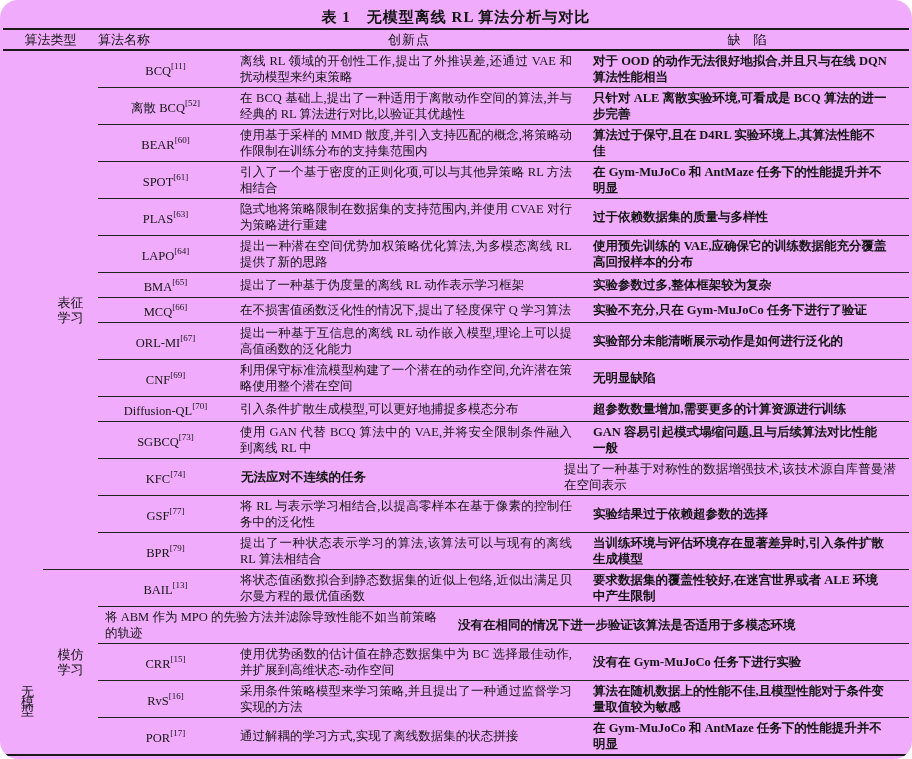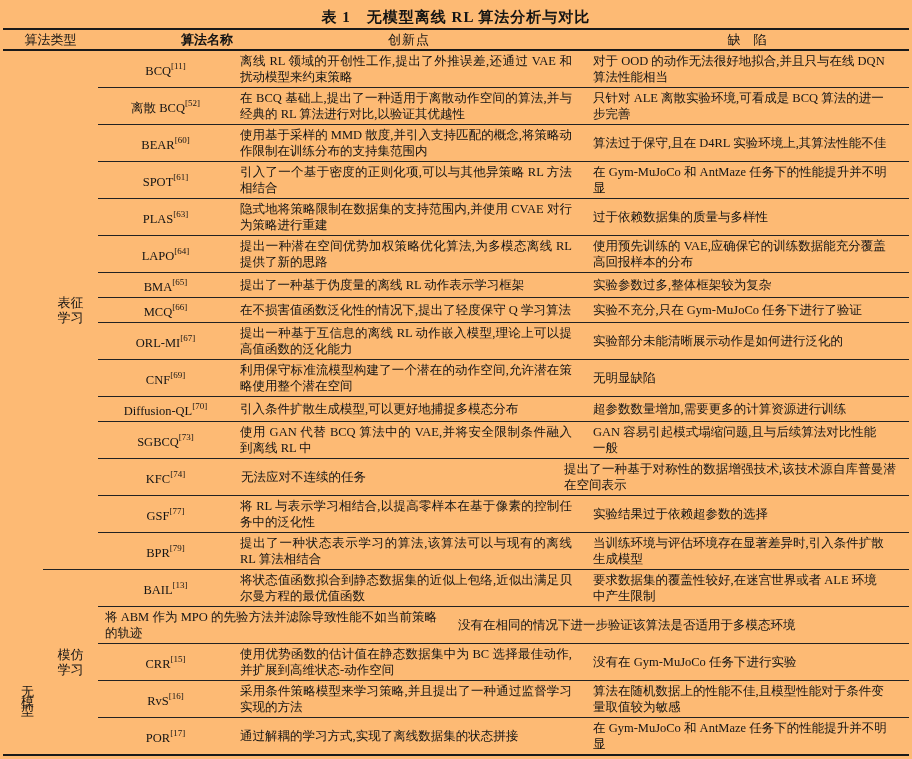--- a/index.html
+++ b/index.html
@@ -1,32 +1,33 @@
 <!DOCTYPE html>
 <html><head>
 <meta charset="utf-8">
 <style>
   html,body{margin:0;padding:0;background:#ffffff;}
   .page{
     width:912px;height:759px;position:relative;overflow:hidden;
-    background:#fdba74;color:#141414;
+    background:#f0abfc;color:#141414;
     font-family:"Liberation Serif","DejaVu Serif",serif;
+    border-radius:18px;
   }
   .title{
     text-align:center;font-weight:bold;font-size:15px;
     padding-top:8px;height:20px;letter-spacing:1px;
   }
   .tbl{margin:0 3px;}
   .hdr{
     display:flex;align-items:center;height:19px;
     border-top:2px solid #1a1a1a;border-bottom:2px solid #1a1a1a;
     font-size:13px;
   }
   .h-type{width:95px;text-align:center;}
-  .h-name{width:135px;text-align:right;font-weight:bold;}
+  .h-name{width:135px;text-align:left;}
   .h-innov{width:352px;text-align:center;letter-spacing:1px;}
   .h-defect{flex:1;text-align:center;}
   .tbody{position:relative;border-bottom:2px solid #1a1a1a;}
   .lvl1{
     position:absolute;left:15px;bottom:52px;
     writing-mode:vertical-lr;text-orientation:upright;
     font-size:13px;letter-spacing:9px;
   }
   .group{display:flex;margin-left:40px;}
   .group + .group{border-top:1px solid #222;}
@@ -34,21 +35,21 @@
     width:55px;display:flex;align-items:center;justify-content:center;
     text-align:center;font-size:13px;line-height:15px;white-space:pre-line;
   }
   .g-rows{flex:1;min-width:0;}
   .row{display:flex;align-items:center;min-height:24px;}
   .row + .row{border-top:1px solid #222;}
   .cell{font-size:12.5px;line-height:16px;padding:2px 0;}
   .c-name{width:135px;text-align:center;flex:none;}
   .c-name sup{font-size:9px;position:relative;top:-1px;letter-spacing:0;}
   .c-innov{width:352px;flex:none;box-sizing:border-box;padding-left:7px;padding-right:13px;text-align:justify;}
-  .c-defect{flex:1;min-width:0;box-sizing:border-box;padding-left:8px;padding-right:22px;}
+  .c-defect{flex:1;min-width:0;box-sizing:border-box;padding-left:8px;padding-right:22px;font-weight:bold;}
 </style>
 </head>
 <body>
 
 <div class="page">
   <div class="title">表 1　无模型离线 RL 算法分析与对比</div>
   <div class="tbl">
     <div class="hdr">
       <div class="h-type">算法类型</div>
       <div class="h-name">算法名称</div>

